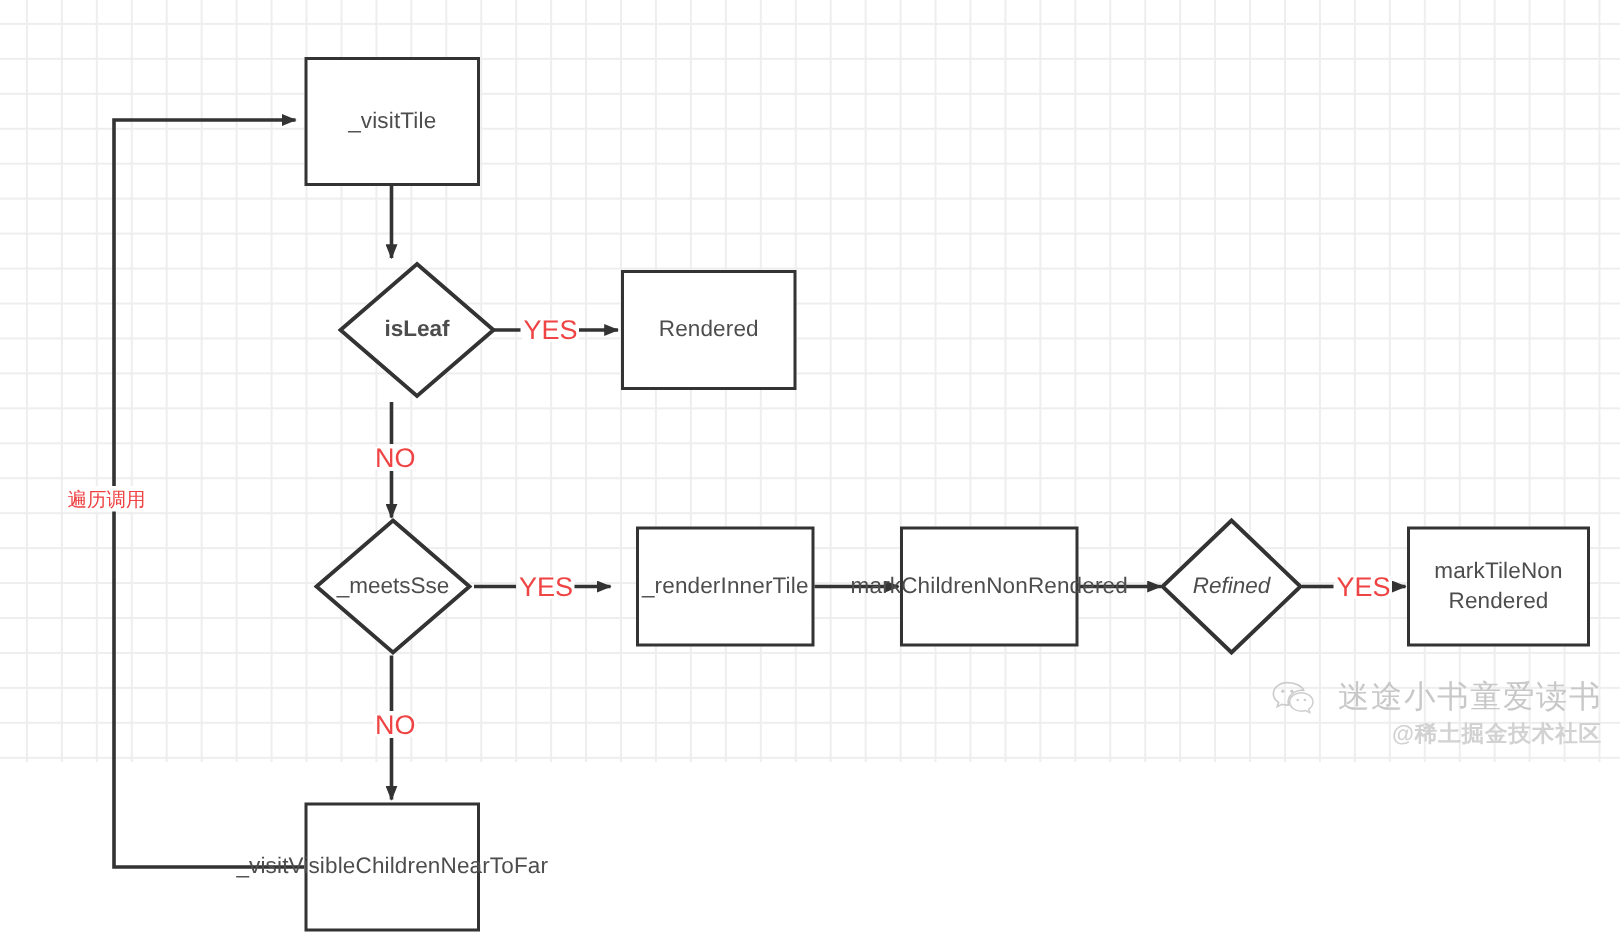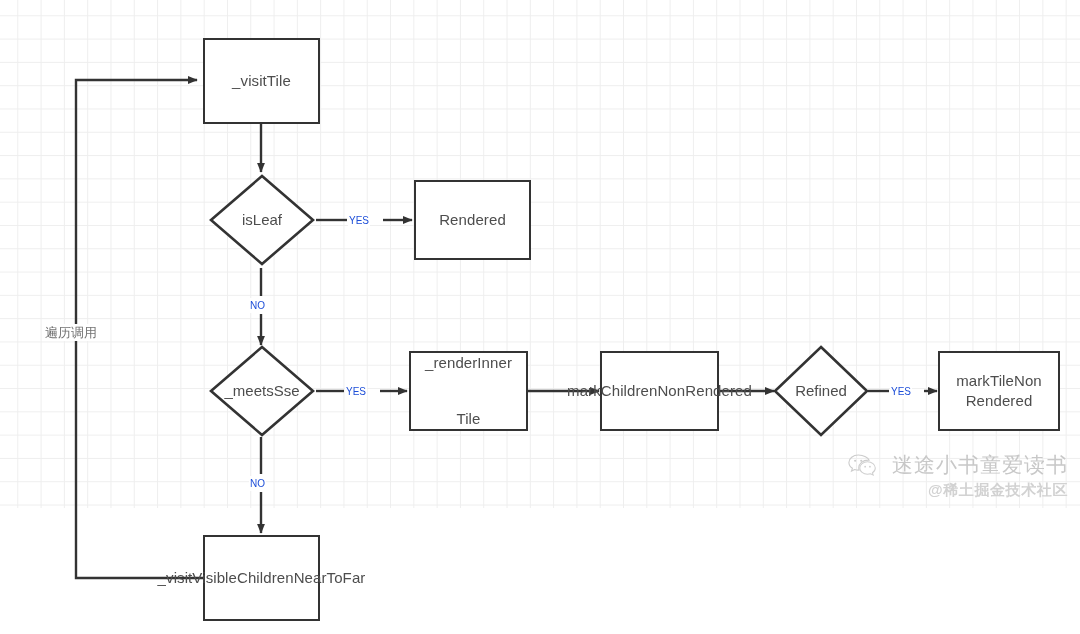--- a/index.html
+++ b/index.html
@@ -63,30 +63,30 @@
     position: relative;
     z-index: 2;
     color: #4d4d4d;
     font-size: 15px;
     line-height: 18px;
     text-align: center;
     white-space: nowrap;
   }
   .edge-label {
     position: absolute;
-    color: #1d4ed8;
-    font-size: 10px;
+    color: #ef4444;
+    font-size: 18px;
     line-height: 15px;
     background: #ffffff;
     padding: 0 1px;
     white-space: nowrap;
   }
   .loop-label {
     position: absolute;
-    color: #737373;
+    color: #ef4444;
     font-size: 13px;
     line-height: 15px;
     background: #ffffff;
     padding: 1px 1px;
     white-space: nowrap;
   }
   #watermark {
     position: absolute;
     right: 12px;
     bottom: 8px;
@@ -155,50 +155,50 @@
       <path d="M261,492 L261,533" marker-end="url(#arrow)"></path>
 
       <path d="M203,578 L76,578 L76,80 L197,80" marker-end="url(#arrow)"></path>
     </g>
   </svg>
 
   <div class="node process" style="left:203px; top:38px; width:117px; height:86px;">
     <span>_visitTile</span>
   </div>
 
-  <div class="decision-wrap" style="left:209px; top:174px; width:106px; height:92px;">
+  <div class="decision-wrap" style="left:225px; top:174px; width:106px; height:92px;font-weight:bold;">
     <svg class="dshape" viewBox="0 0 106 92" xmlns="http://www.w3.org/2000/svg">
       <polygon points="53,2 104,46 53,90 2,46" fill="#ffffff" stroke="#333333" stroke-width="2.6"></polygon>
     </svg>
     <span class="dlabel">isLeaf</span>
   </div>
 
   <div class="node process" style="left:414px; top:180px; width:117px; height:80px;">
     <span>Rendered</span>
   </div>
 
   <div class="decision-wrap" style="left:209px; top:345px; width:106px; height:92px;">
     <svg class="dshape" viewBox="0 0 106 92" xmlns="http://www.w3.org/2000/svg">
       <polygon points="53,2 104,46 53,90 2,46" fill="#ffffff" stroke="#333333" stroke-width="2.6"></polygon>
     </svg>
     <span class="dlabel">_meetsSse</span>
   </div>
 
-  <div class="node process" style="left:409px; top:351px; width:119px; height:80px; flex-direction:column;justify-content:space-between;">
+  <div class="node process" style="left:424px; top:351px; width:119px; height:80px; ">
     <span>_renderInner</span>
     <span>Tile</span>
   </div>
 
   <div class="node process" style="left:600px; top:351px; width:119px; height:80px; flex-direction:row;">
     <span>markChildre</span>
     <span>nNonRender</span>
     <span>ed</span>
   </div>
 
-  <div class="decision-wrap" style="left:773px; top:345px; width:96px; height:92px;">
+  <div class="decision-wrap" style="left:773px; top:345px; width:96px; height:92px;font-style:italic;">
     <svg class="dshape" viewBox="0 0 96 92" xmlns="http://www.w3.org/2000/svg">
       <polygon points="48,2 94,46 48,90 2,46" fill="#ffffff" stroke="#333333" stroke-width="2.6"></polygon>
     </svg>
     <span class="dlabel">Refined</span>
   </div>
 
   <div class="node process" style="left:938px; top:351px; width:122px; height:80px; flex-direction:column;text-align:center;">
     <span>markTileNon</span>
     <span>Rendered</span>
   </div>

